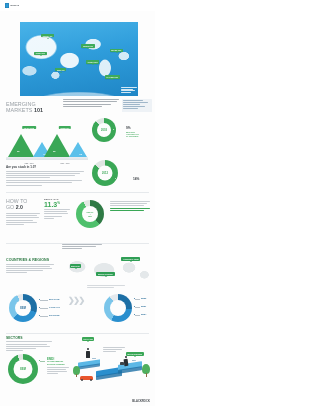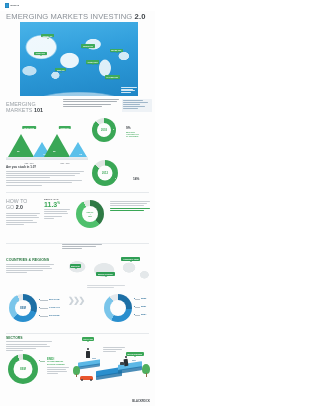--- a/index.html
+++ b/index.html
@@ -160,23 +160,20 @@
 
 <div class="page">
 
   <div class="topbar">
     <div class="logo">
       <span class="logo-mark"></span>
       <span class="logo-txt">iShares</span>
     </div>
   </div>
 
-  <div class="title">
-    <span>EMERGING MARKETS INVESTING </span><b>2.0</b>
-  </div>
 
   <div class="hero">
     <span class="pin" style="left:18%;top:16%">RUSSIA 6%</span>
     <span class="pin" style="left:12%;top:40%">CHINA 19%</span>
     <span class="pin" style="left:30%;top:62%">INDIA 7%</span>
     <span class="pin" style="left:52%;top:30%">TURKEY 2%</span>
     <span class="pin" style="left:56%;top:52%">KOREA 16%</span>
     <span class="pin" style="left:76%;top:36%">BRAZIL 11%</span>
     <span class="pin" style="left:72%;top:72%">S. AFRICA 8%</span>
     <div class="hero-legend">

